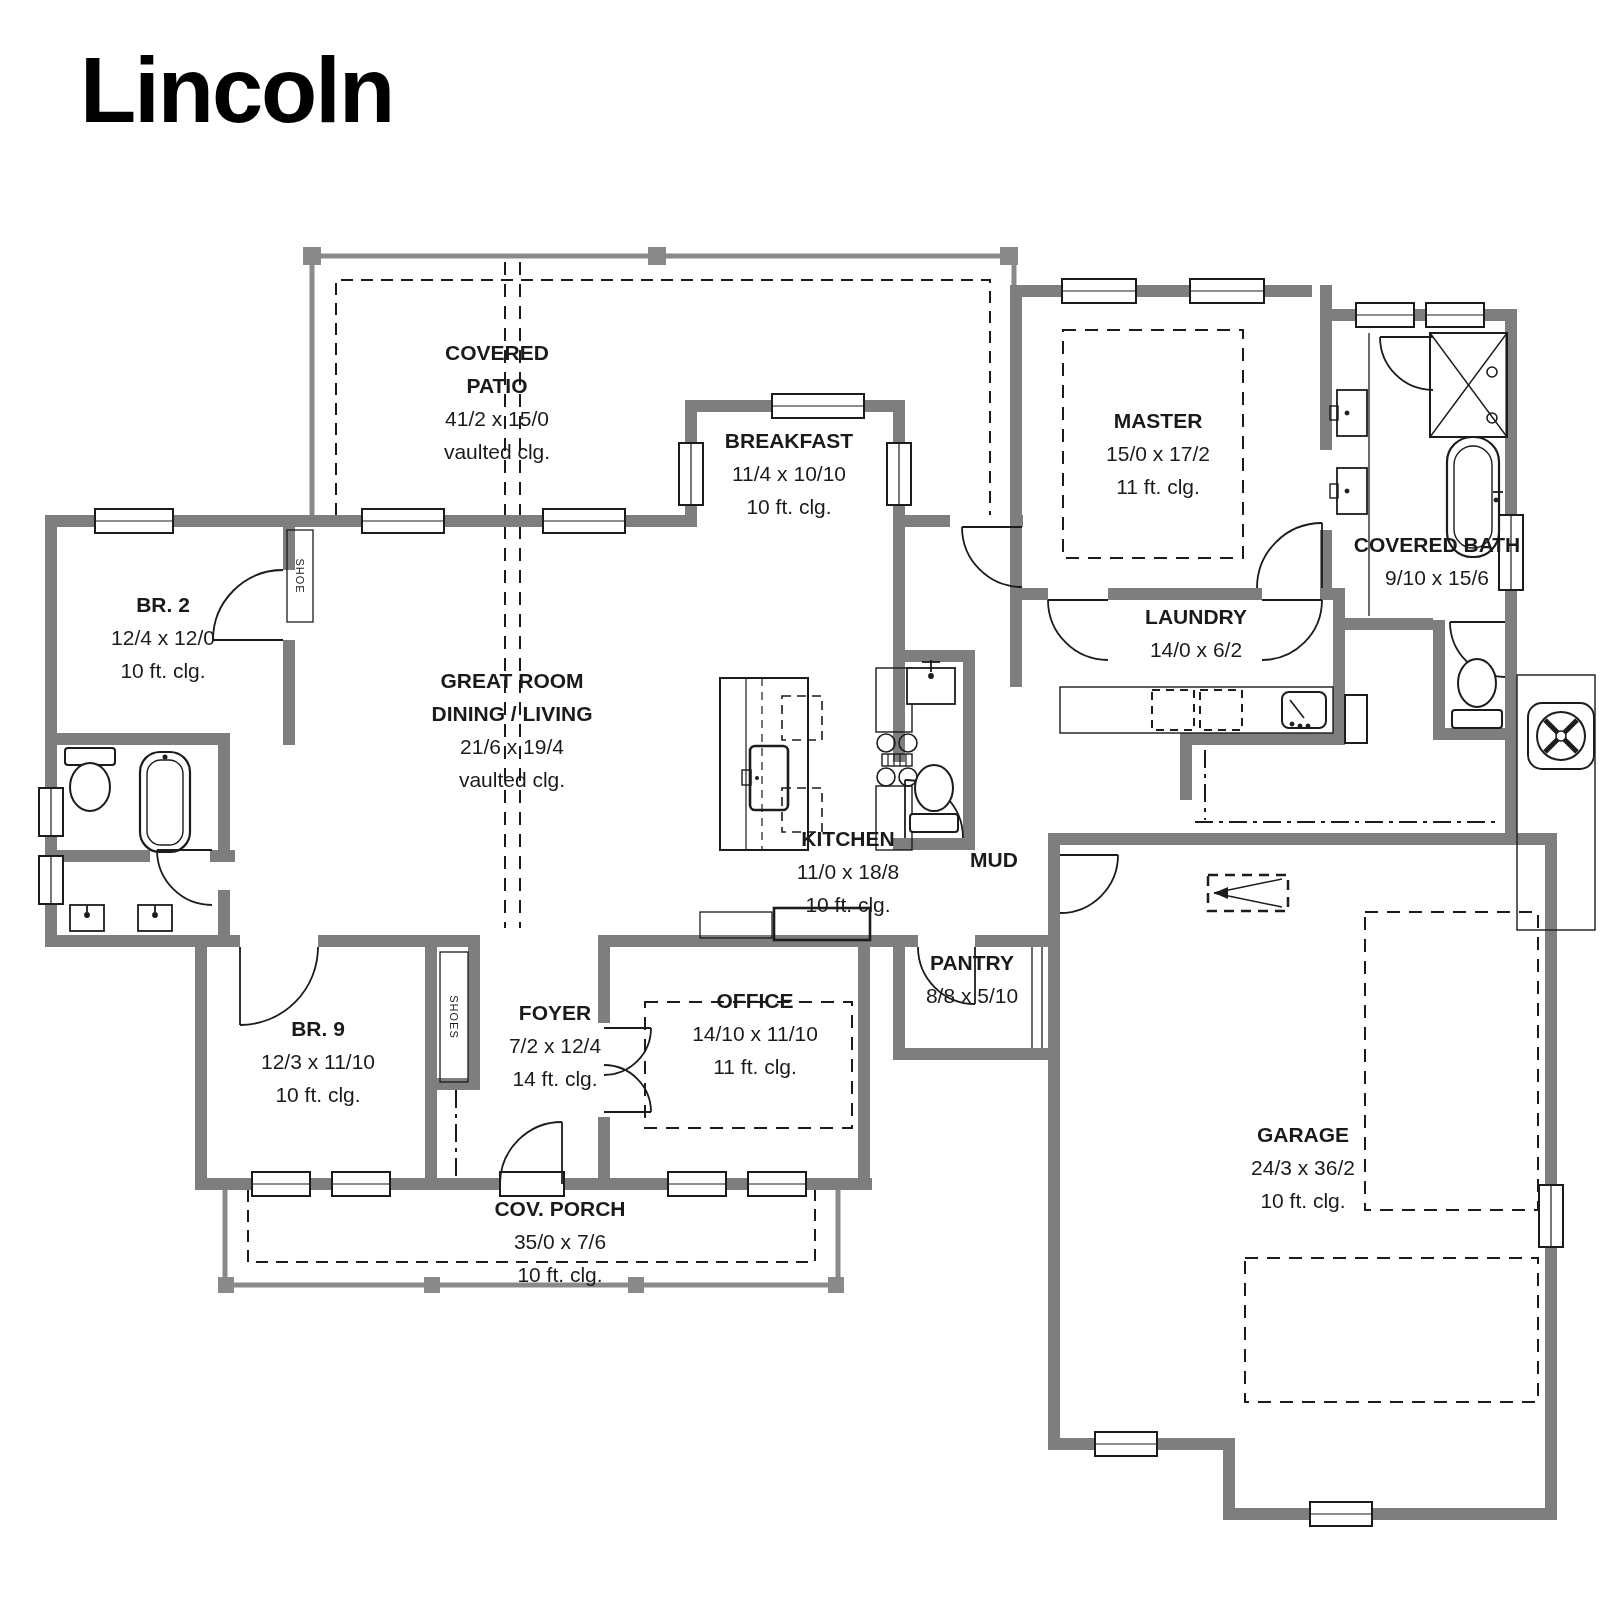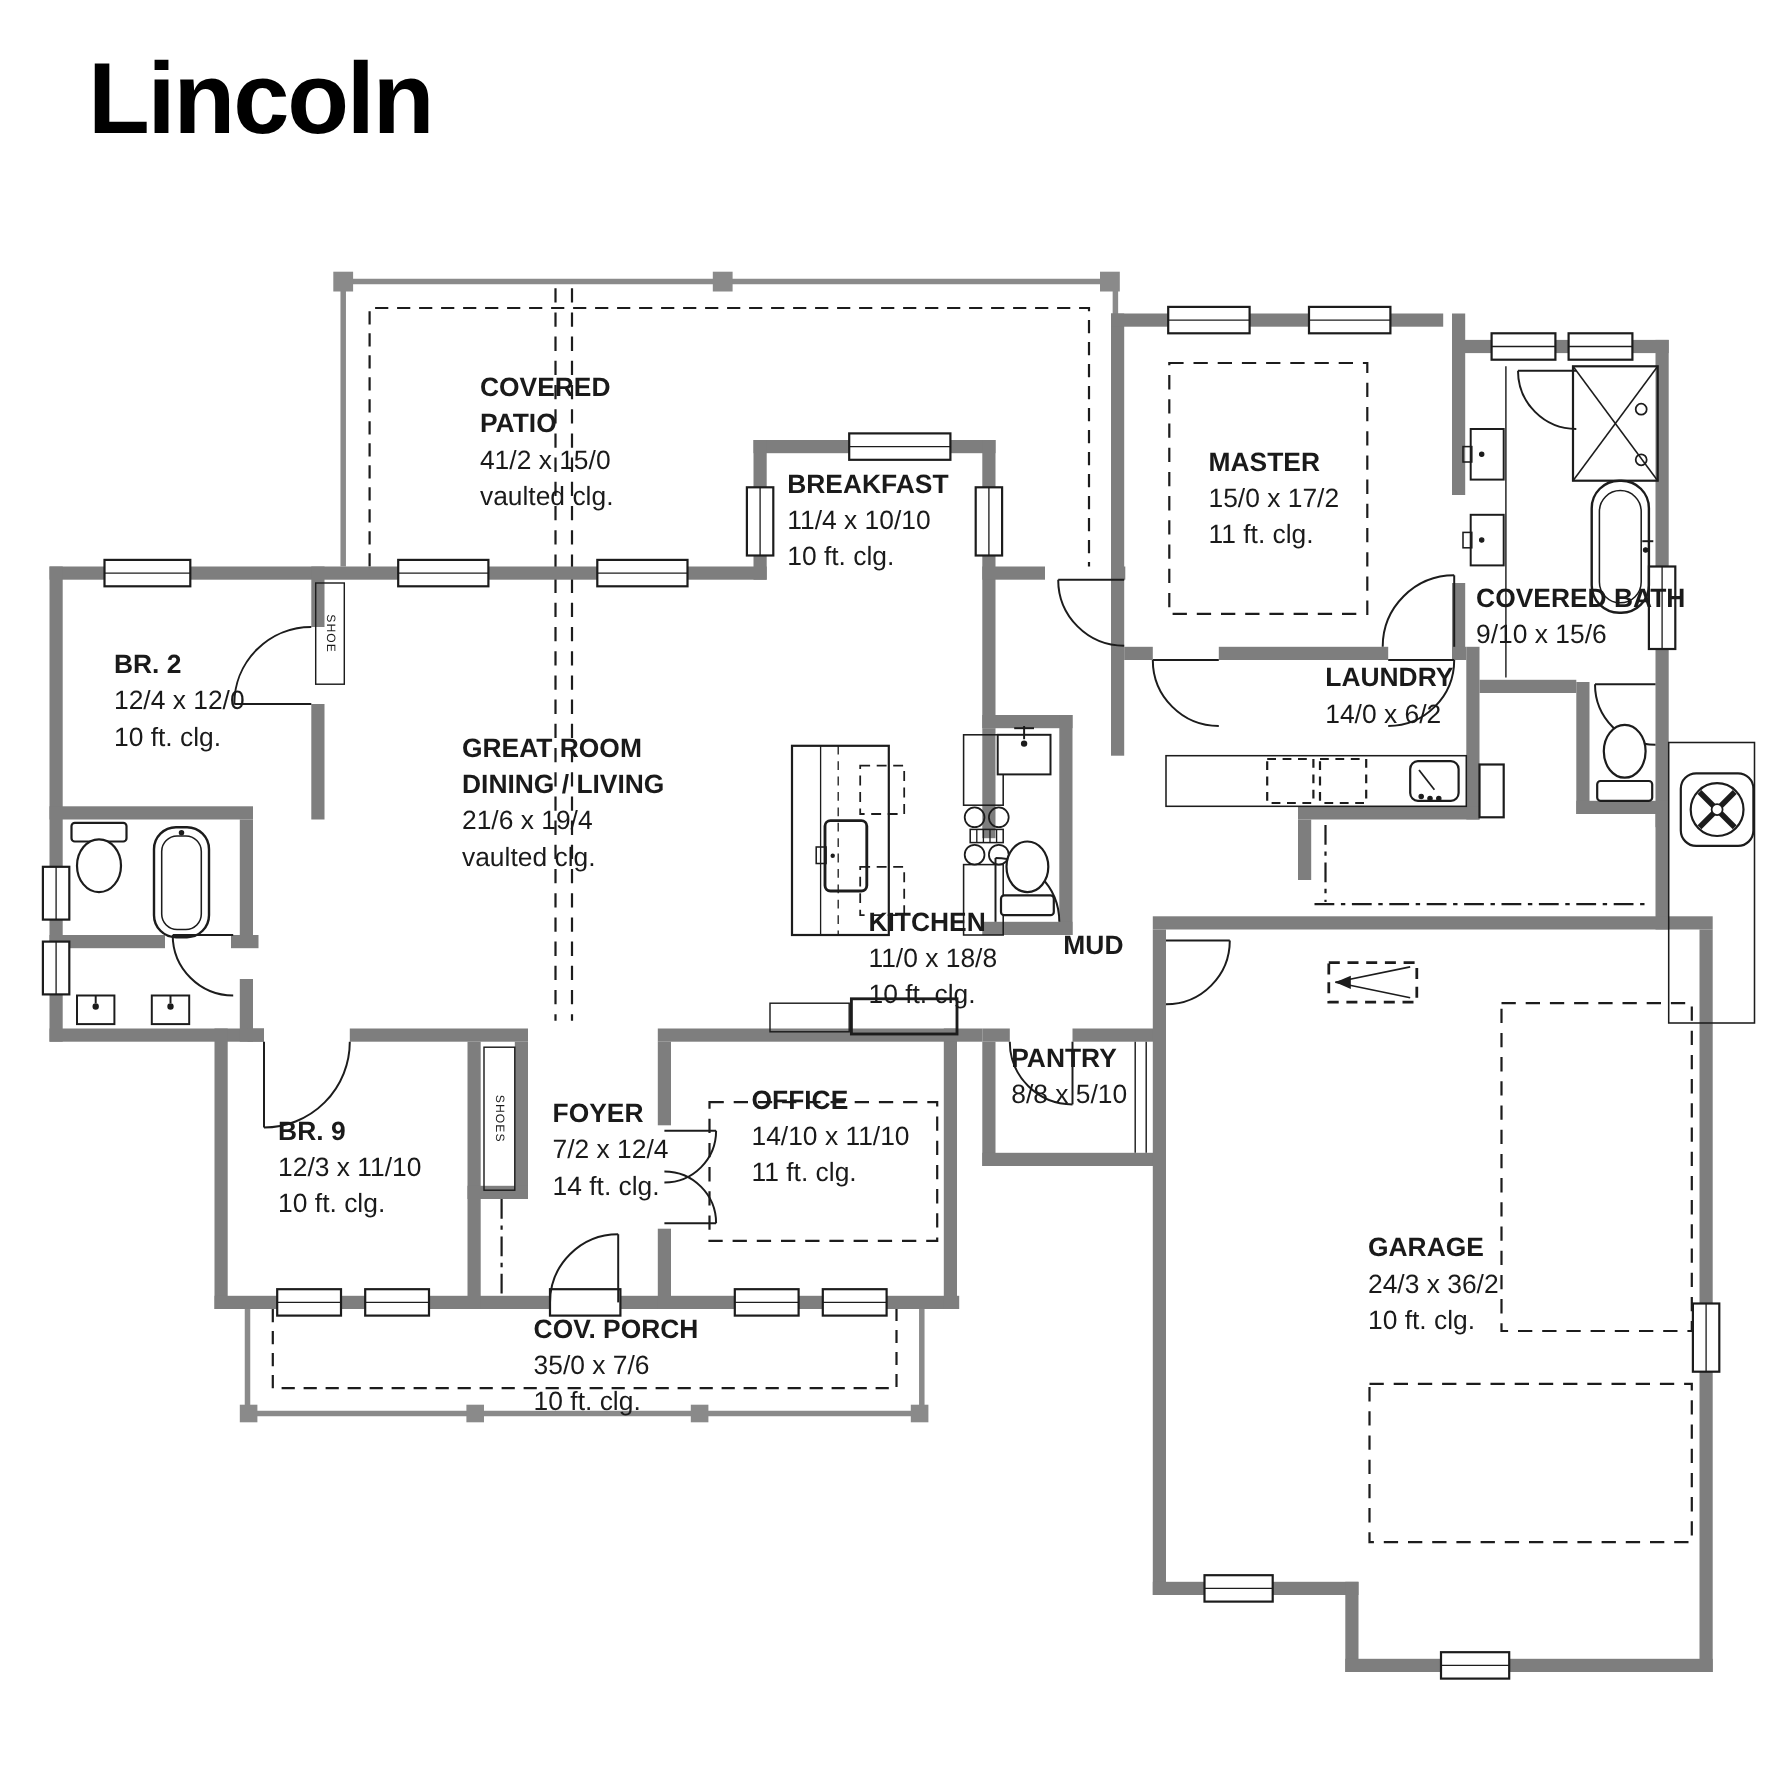--- a/index.html
+++ b/index.html
@@ -1,22 +1,22 @@
 <!DOCTYPE html>
 <html><head>
 <meta charset="utf-8">
 <style>
   html,body{margin:0;padding:0;background:#ffffff;}
   #canvas{position:relative;width:1621px;height:1549px;background:#ffffff;overflow:hidden;
           font-family:"Liberation Sans",sans-serif;color:#1a1a1a;}
   #plan-svg{position:absolute;left:0;top:0;}
   .page-title{position:absolute;left:80px;top:38px;margin:0;font-size:92px;font-weight:bold;
               letter-spacing:-2px;color:#000;font-family:"Liberation Sans",sans-serif;}
-  .room-label{position:absolute;text-align:left;transform:translateX(-50%);
-              line-height:33px;font-size:24px;color:#1a1a1a;white-space:nowrap;}
+  .room-label{position:absolute;text-align:center;transform:translateX(-50%);
+              line-height:33px;font-size:21px;color:#1a1a1a;white-space:nowrap;}
   .room-label .nm{font-weight:bold;}
   .closet-label{position:absolute;font-size:11px;letter-spacing:1px;color:#1a1a1a;
                 transform:translate(-50%,-50%) rotate(90deg);white-space:nowrap;}
 </style>
 </head>
 <body>
 
 <div id="canvas">
 
   <h1 class="page-title">Lincoln</h1>
@@ -385,21 +385,21 @@
     <div>10 ft. clg.</div>
   </div>
 
   <div class="room-label" style="left:512px;top:664px">
     <div class="nm">GREAT ROOM</div>
     <div class="nm">DINING / LIVING</div>
     <div>21/6 x 19/4</div>
     <div>vaulted clg.</div>
   </div>
 
-  <div class="room-label" style="left:1263px;top:600px">
+  <div class="room-label" style="left:1196px;top:600px">
     <div class="nm">LAUNDRY</div>
     <div>14/0 x 6/2</div>
   </div>
 
 
   <div class="room-label" style="left:848px;top:822px">
     <div class="nm">KITCHEN</div>
     <div>11/0 x 18/8</div>
     <div>10 ft. clg.</div>
   </div>

